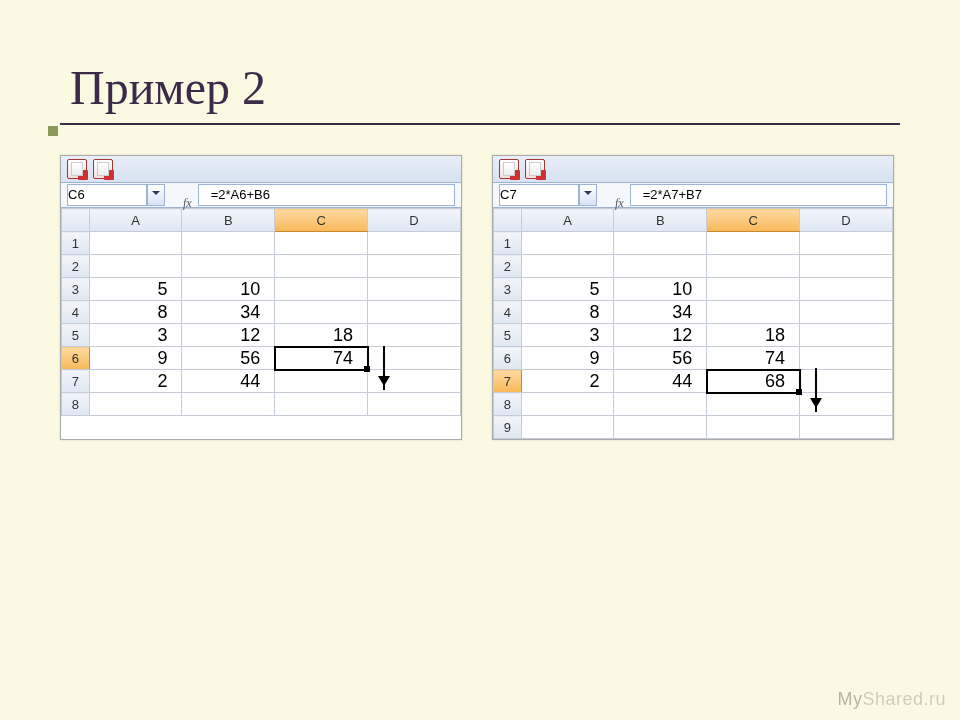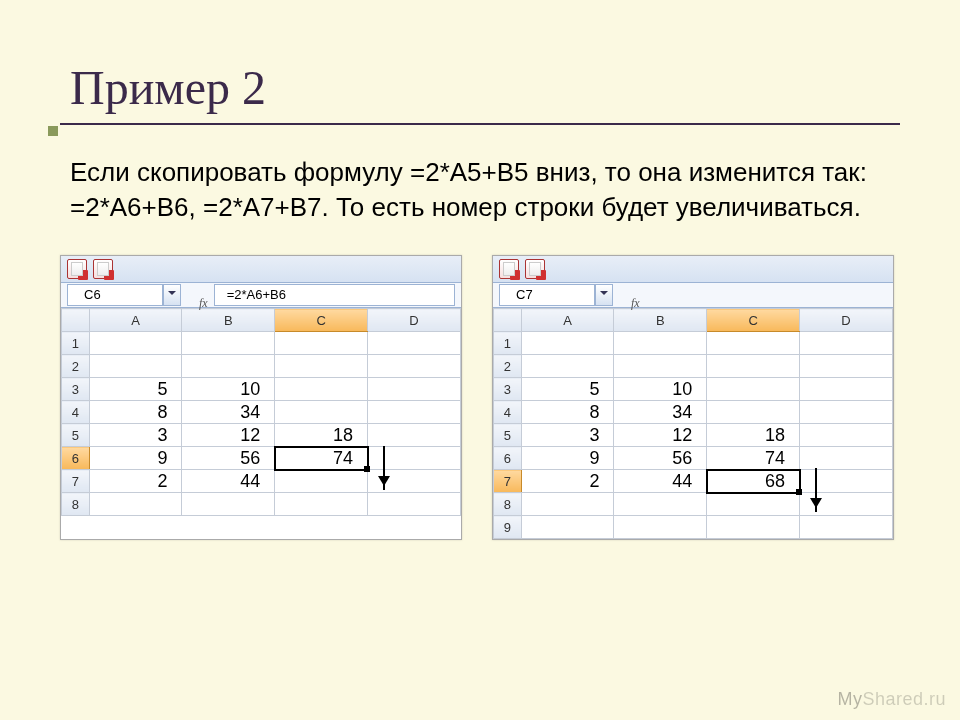--- a/index.html
+++ b/index.html
@@ -9,21 +9,21 @@
 .rule{border:none;border-top:2px solid #3b2a4a;margin:0 10px 30px 10px}
 .bullet{position:absolute;left:48px;top:126px;width:10px;height:10px;background:#8a9a5b;border-radius:0}
 .body-text{font-size:26px;color:#000;line-height:1.35;margin:18px 10px 30px 20px}
 .shots{display:flex;gap:30px;margin-left:10px}
 .excel{background:#fff;border:1px solid #aaa;box-shadow:0 0 2px rgba(0,0,0,.15);width:400px;position:relative}
 .toolbar{height:26px;background:linear-gradient(#e8eef7,#d6e2f2);border-bottom:1px solid #9cb3d4;display:flex;align-items:center;gap:6px;padding-left:6px}
 .tb-icon{width:18px;height:18px;border:1px solid #a33;background:linear-gradient(#fff,#f7dede);border-radius:2px;display:inline-block;position:relative}
 .tb-icon::after{content:"";position:absolute;left:3px;top:2px;width:10px;height:12px;background:linear-gradient(#fff,#eee);border:1px solid #ccc}
 .tb-icon.pdf::before{content:"";position:absolute;right:-2px;bottom:-2px;width:10px;height:10px;background:#d03030;border-radius:1px}
 .namebox-row{display:flex;align-items:center;height:24px;border-bottom:1px solid #9cb3d4;background:#f4f7fc}
-.namebox{width:78px;height:20px;margin:2px 0 2px 6px;background:#fff;border:1px solid #9cb3d4;font:13px Arial;padding-left:16px;line-height:20px;position:relative}
+.namebox{width:78px;height:20px;margin:2px 0 2px 6px;background:#fff;border:1px solid #9cb3d4;font:13px Arial;padding-left:0;line-height:20px;position:relative}
 .nb-drop{width:16px;height:20px;margin:2px 4px 2px 0;background:linear-gradient(#fff,#d6e2f2);border:1px solid #9cb3d4;display:flex;align-items:center;justify-content:center}
 .nb-drop::after{content:"";border:4px solid transparent;border-top-color:#335;}
 .fx{font:italic 12px "Times New Roman";color:#555;margin:16px 6px 0 14px}
 .formula{flex:1;height:20px;margin:2px 6px 2px 0;background:#fff;border:1px solid #9cb3d4;font:13px Arial;padding-left:12px;line-height:20px}
 table.grid{border-collapse:collapse;width:100%}
 table.grid th,table.grid td{border:1px solid #c5ccd7;font:13px Arial;height:22px;padding:0;text-align:center;background:#fff}
 table.grid th{background:linear-gradient(#f2f5fa,#dfe7f2);color:#333;font-weight:normal}
 table.grid th.rowhdr{width:26px}
 table.grid th.colA,th.colB,th.colC,th.colD{width:90px}
 table.grid th.selcol{background:linear-gradient(#ffd9a0,#f8b85a);border-bottom:1px solid #c78a2a}
@@ -36,21 +36,20 @@
 .watermark{position:absolute;right:14px;bottom:10px;font:18px Arial;color:rgba(0,0,0,.18);letter-spacing:.5px}
 .watermark b{color:rgba(0,0,0,.28);font-weight:normal}
 </style>
 </head>
 <body>
 
 <div class="slide">
   <div class="bullet"></div>
   <div class="title">Пример 2</div>
   <hr class="rule">
-  <div class="body-text">Если скопировать формулу =2*А5+В5 вниз, то она изменится так: =2*А6+В6, =2*А7+В7. То есть номер строки будет увеличиваться.</div>
 
   <div class="shots">
 
     <div class="excel">
       <div class="toolbar">
         <span class="tb-icon pdf"></span>
         <span class="tb-icon pdf"></span>
       </div>
       <div class="namebox-row">
         <div class="namebox">C6</div>
@@ -130,20 +129,21 @@
 
     <div class="excel">
       <div class="toolbar">
         <span class="tb-icon pdf"></span>
         <span class="tb-icon pdf"></span>
       </div>
       <div class="namebox-row">
         <div class="namebox">C7</div>
         <div class="nb-drop"></div>
         <span class="fx">fx</span>
+        <div class="formula">=2*A7+B7</div>
       </div>
       <table class="grid">
         <tbody>
             <tr>
           <th class="rowhdr"></th>
           <th class="colA">A</th>
           <th class="colB">B</th>
           <th class="colC selcol">C</th>
           <th class="colD">D</th>
         </tr>

